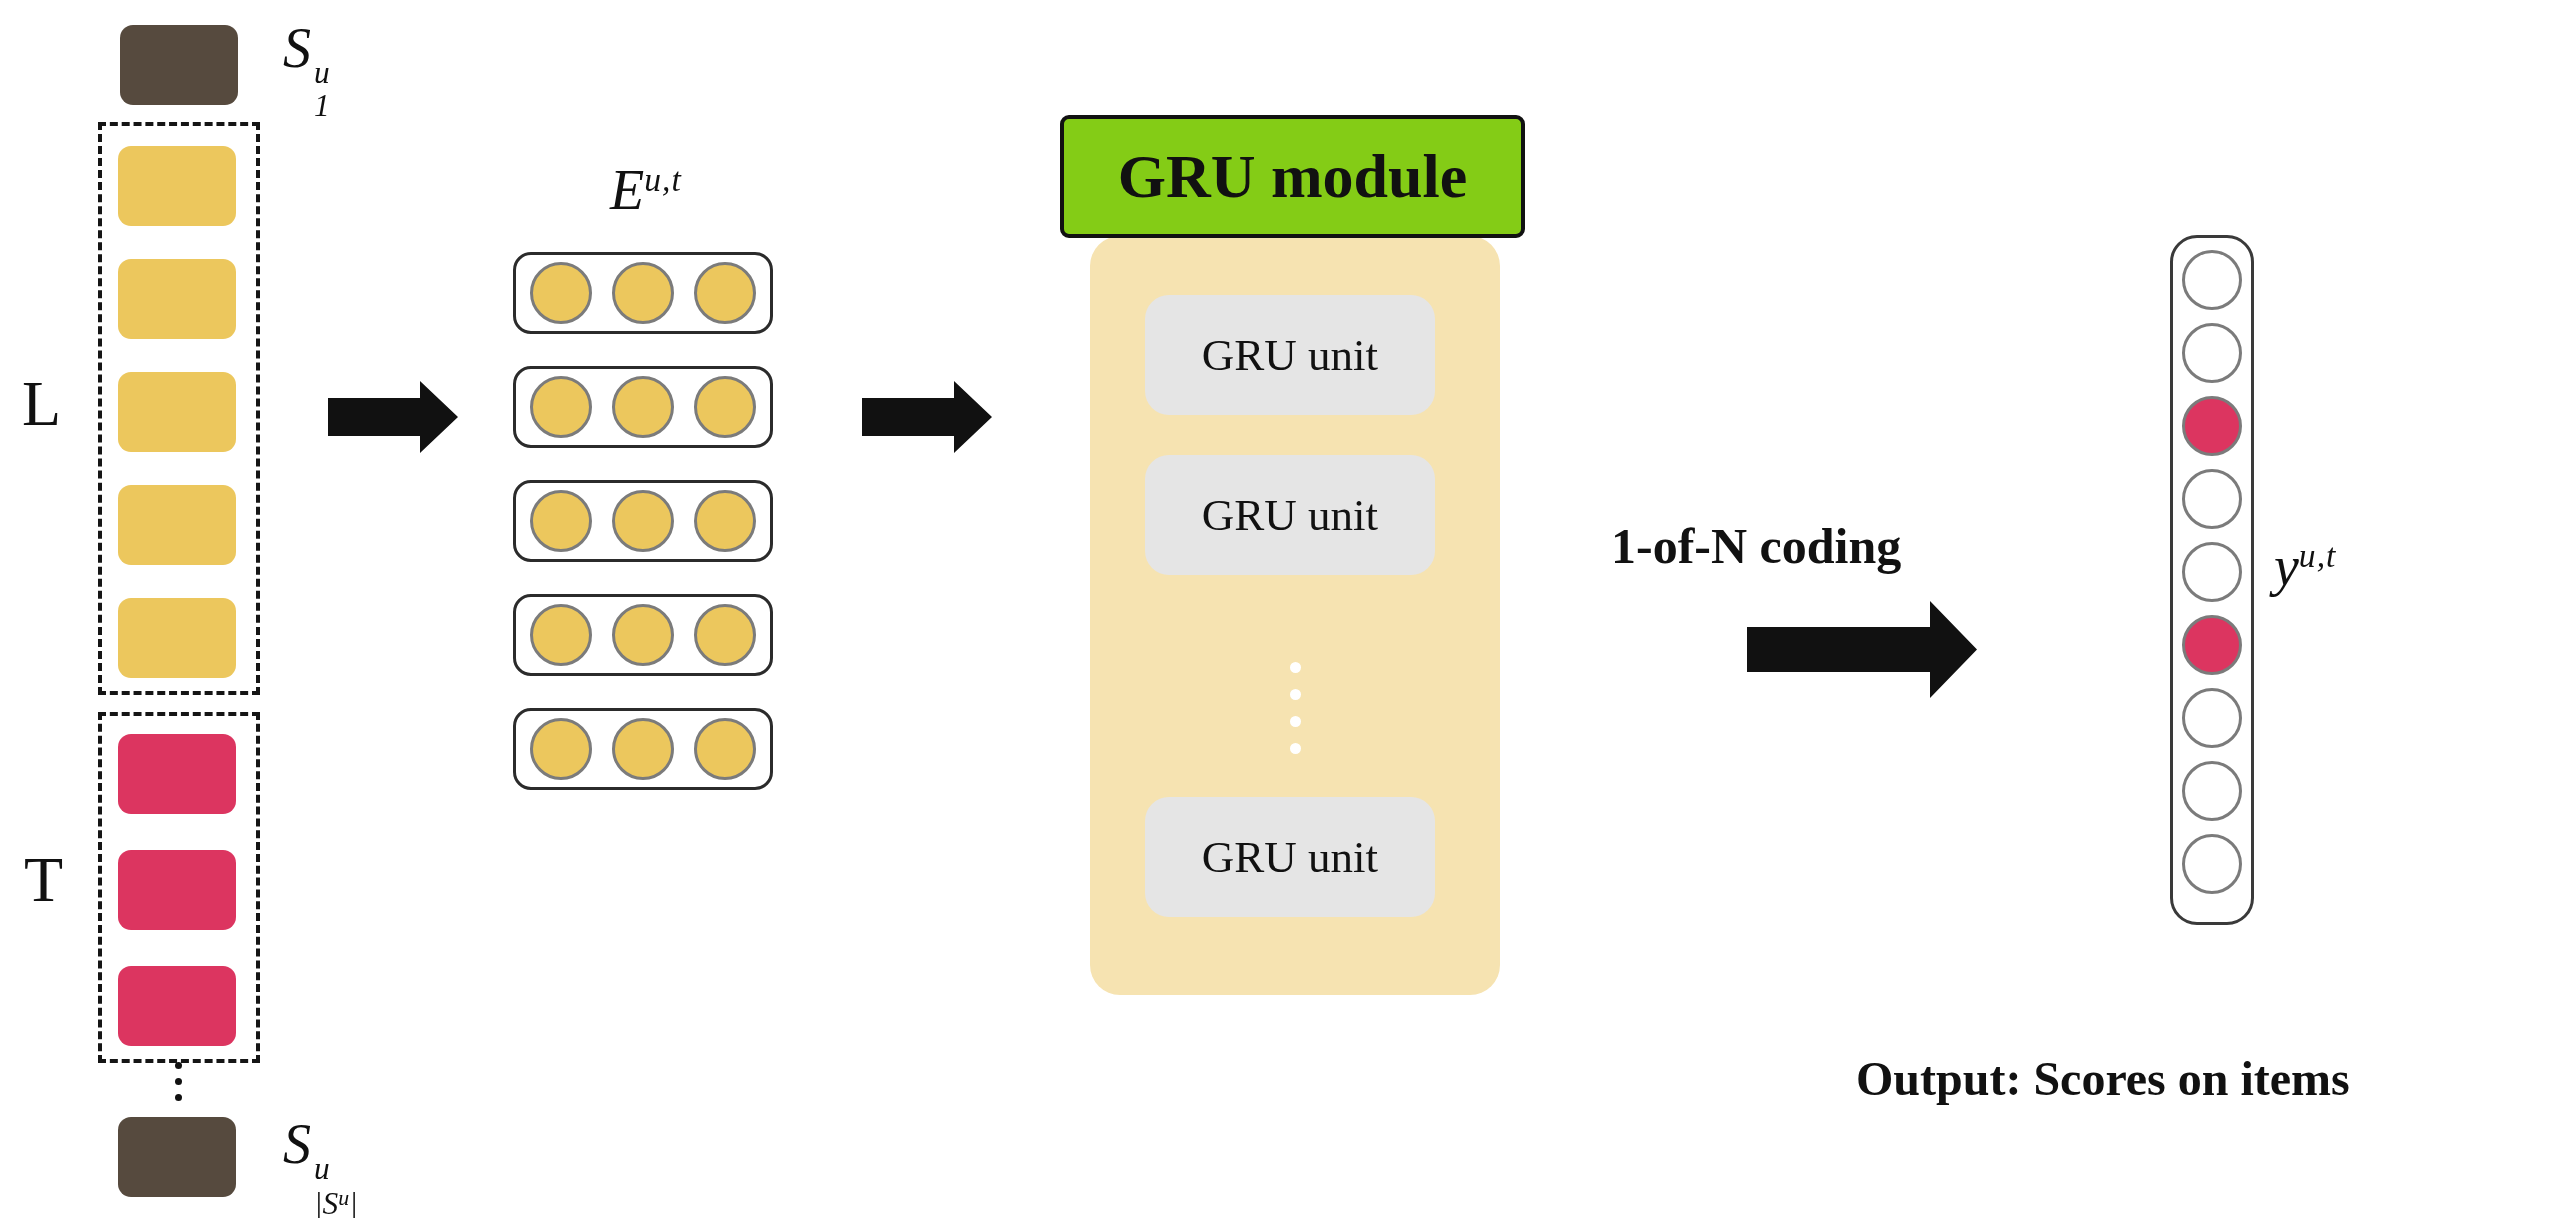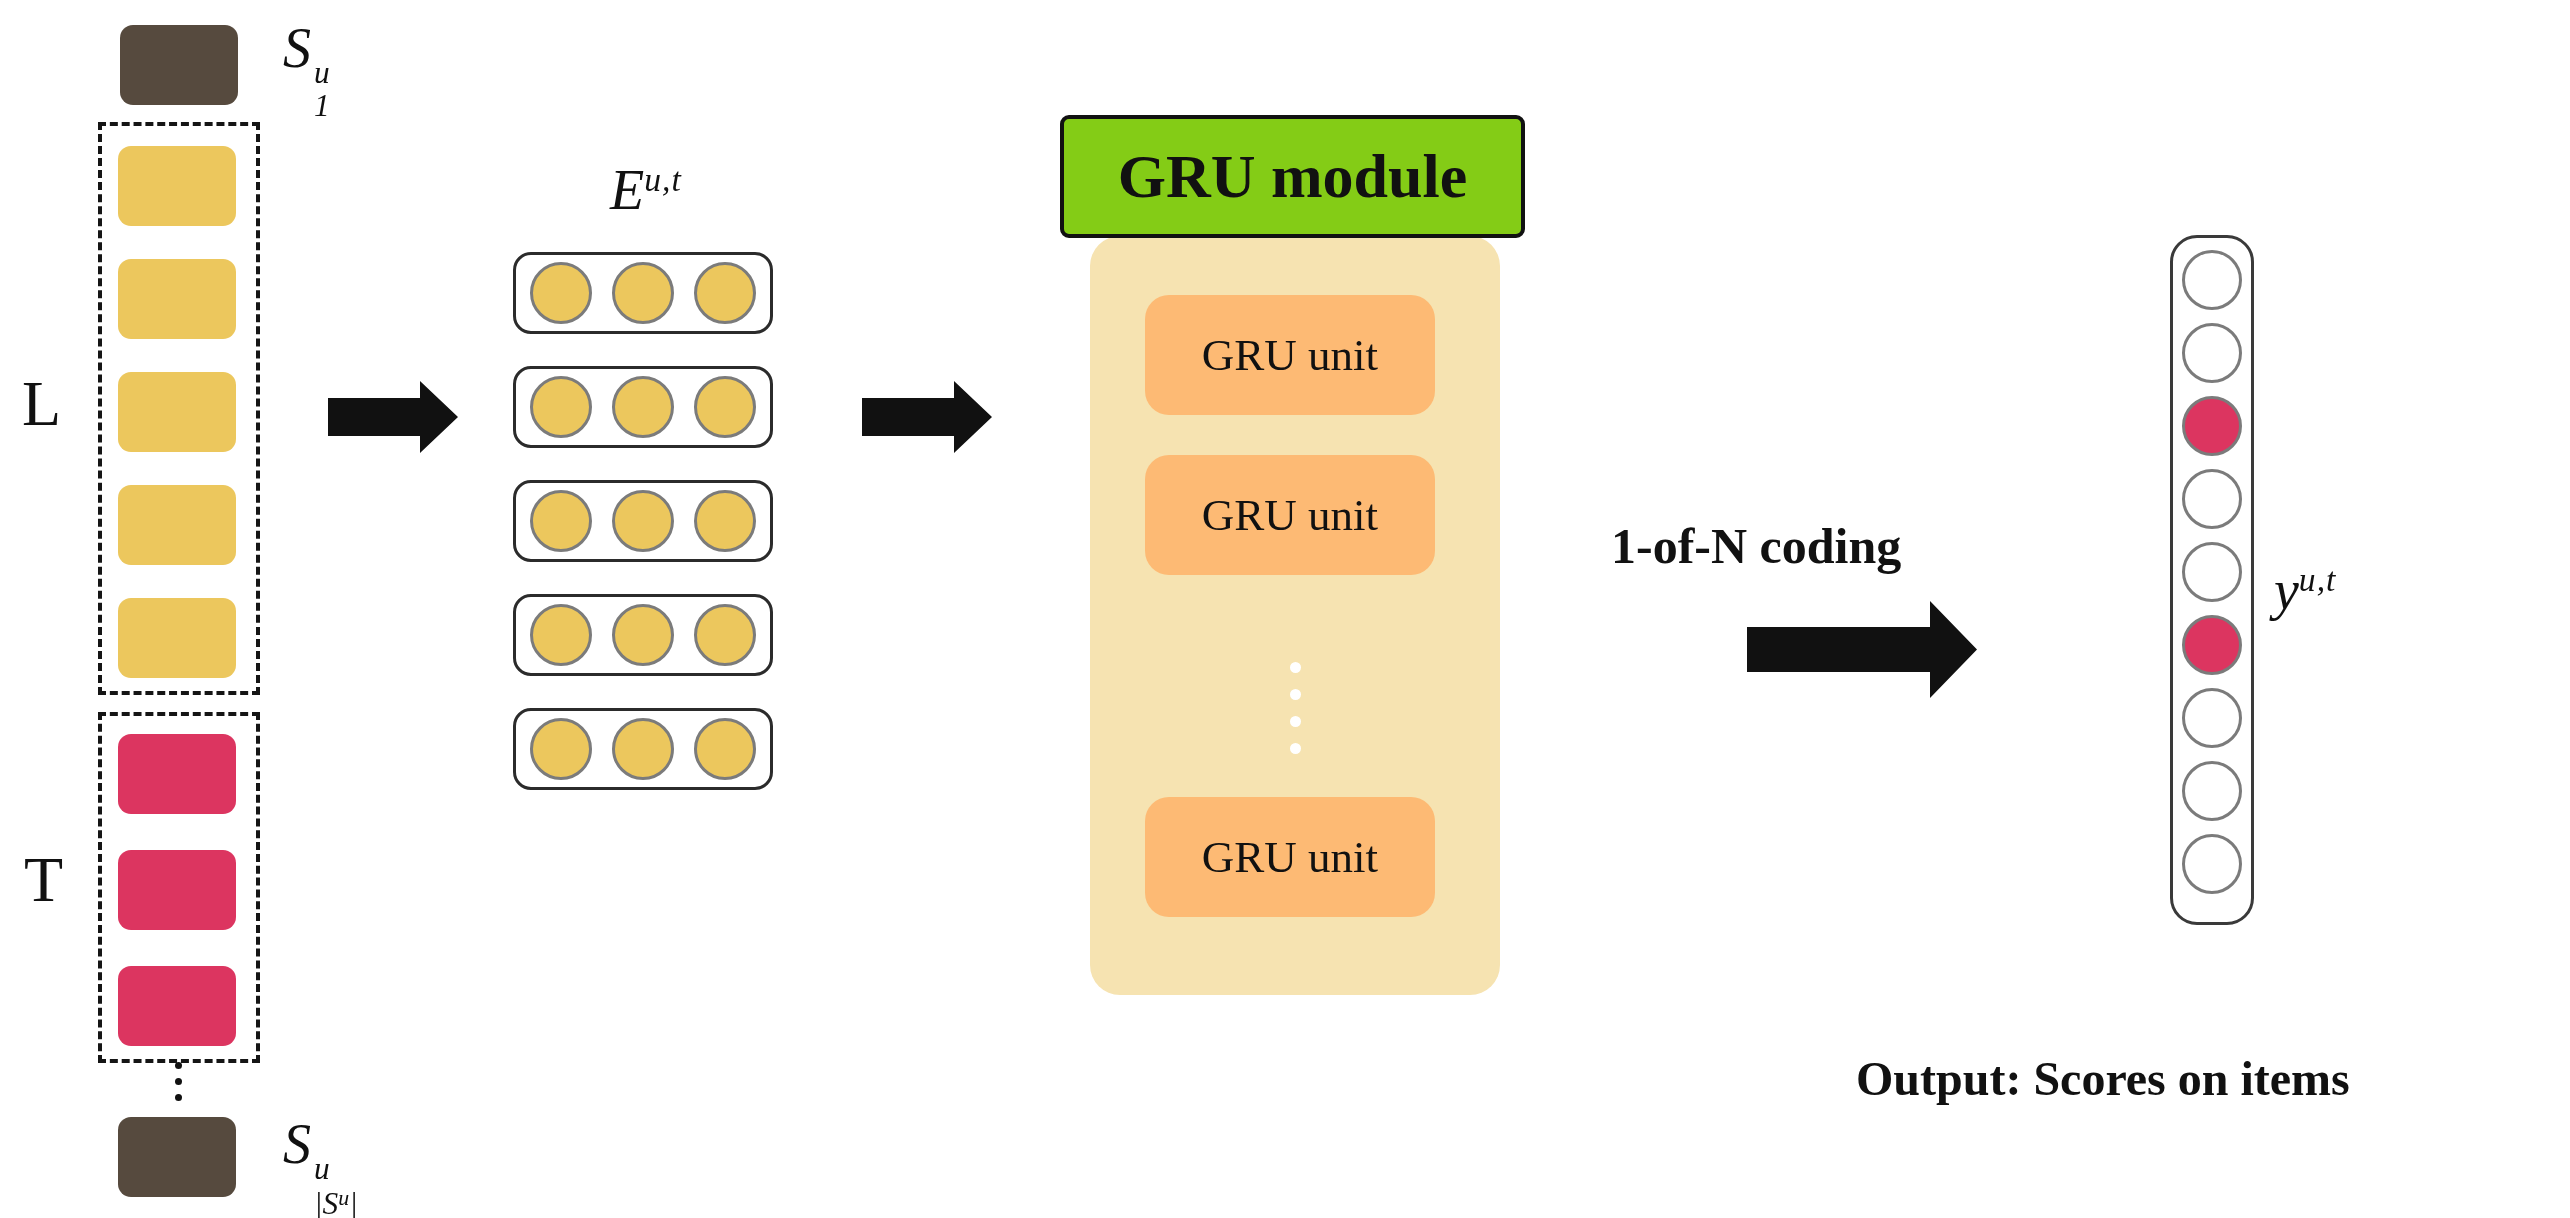--- a/index.html
+++ b/index.html
@@ -29,21 +29,21 @@
 
   
   .math{font-style:italic;font-size:56px;line-height:1;white-space:nowrap;}
   .math sup{font-size:0.6em;vertical-align:0.55em;letter-spacing:1px;}
   .mstack{display:inline-flex;flex-direction:column;align-items:flex-start;
           font-size:0.56em;line-height:1.05;vertical-align:-0.5em;margin-left:3px;}
   .mstack .inner-sup{font-size:0.7em;vertical-align:0.4em;}
   .s-first{left:283px;top:20px;}
   .s-last{left:283px;top:1116px;}
   .e-label{left:610px;top:162px;}
-  .y-label{left:2274px;top:562px;}
+  .y-label{left:2274px;top:538px;}
 
   
   .arrow svg{display:block;}
   .arrow polygon{fill:var(--arrow-black);}
   .arrow-1{left:328px;top:381px;}
   .arrow-2{left:862px;top:381px;}
   .arrow-3{left:1747px;top:601px;}
 
   
   .erows{left:513px;top:252px;width:260px;display:flex;flex-direction:column;gap:32px;}
@@ -57,21 +57,21 @@
 
   
   .gru-panel{left:1090px;top:236px;width:410px;height:759px;background:var(--panel-beige);border-radius:30px;}
   .gru-title-box{
     left:1060px;top:115px;width:465px;height:123px;background:#84cc16;
     box-sizing:border-box;border:4px solid #111;border-radius:9px;
     display:flex;align-items:center;justify-content:center;
     font-weight:bold;font-size:62px;
   }
   .gru-unit{
-    left:1145px;width:290px;height:120px;background:#fdba74;border-radius:24px;
+    left:1145px;width:290px;height:120px;background:#e5e5e5;border-radius:24px;
     display:flex;align-items:center;justify-content:center;font-size:45px;
   }
   .gru-unit-1{top:295px;} .gru-unit-2{top:455px;} .gru-unit-3{top:797px;}
   .vdots-module{left:1290px;top:662px;gap:16px;}
   .vdots-module .dot{width:11px;height:11px;background:#fff;}
 
   
   .coding-label{left:1611px;top:516px;font-weight:bold;font-size:50px;white-space:nowrap;line-height:1.2;}
   .ovector{
     left:2170px;top:235px;width:84px;height:690px;background:#fff;

